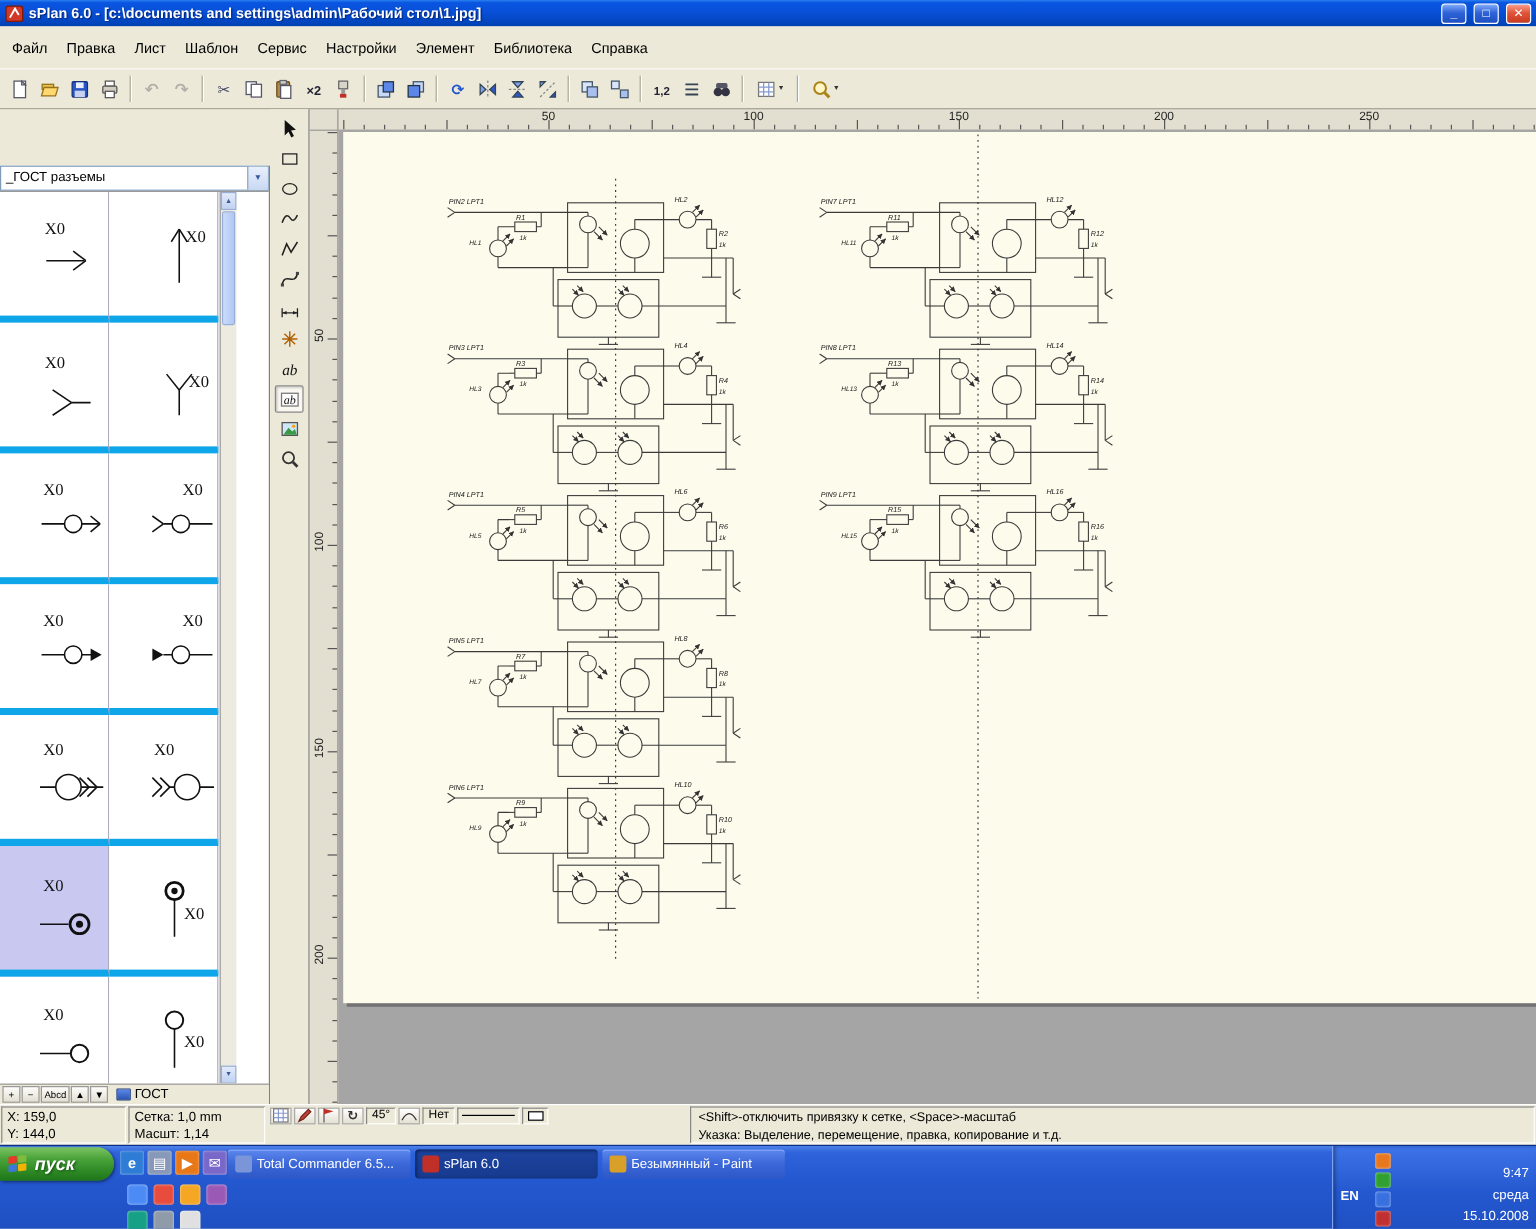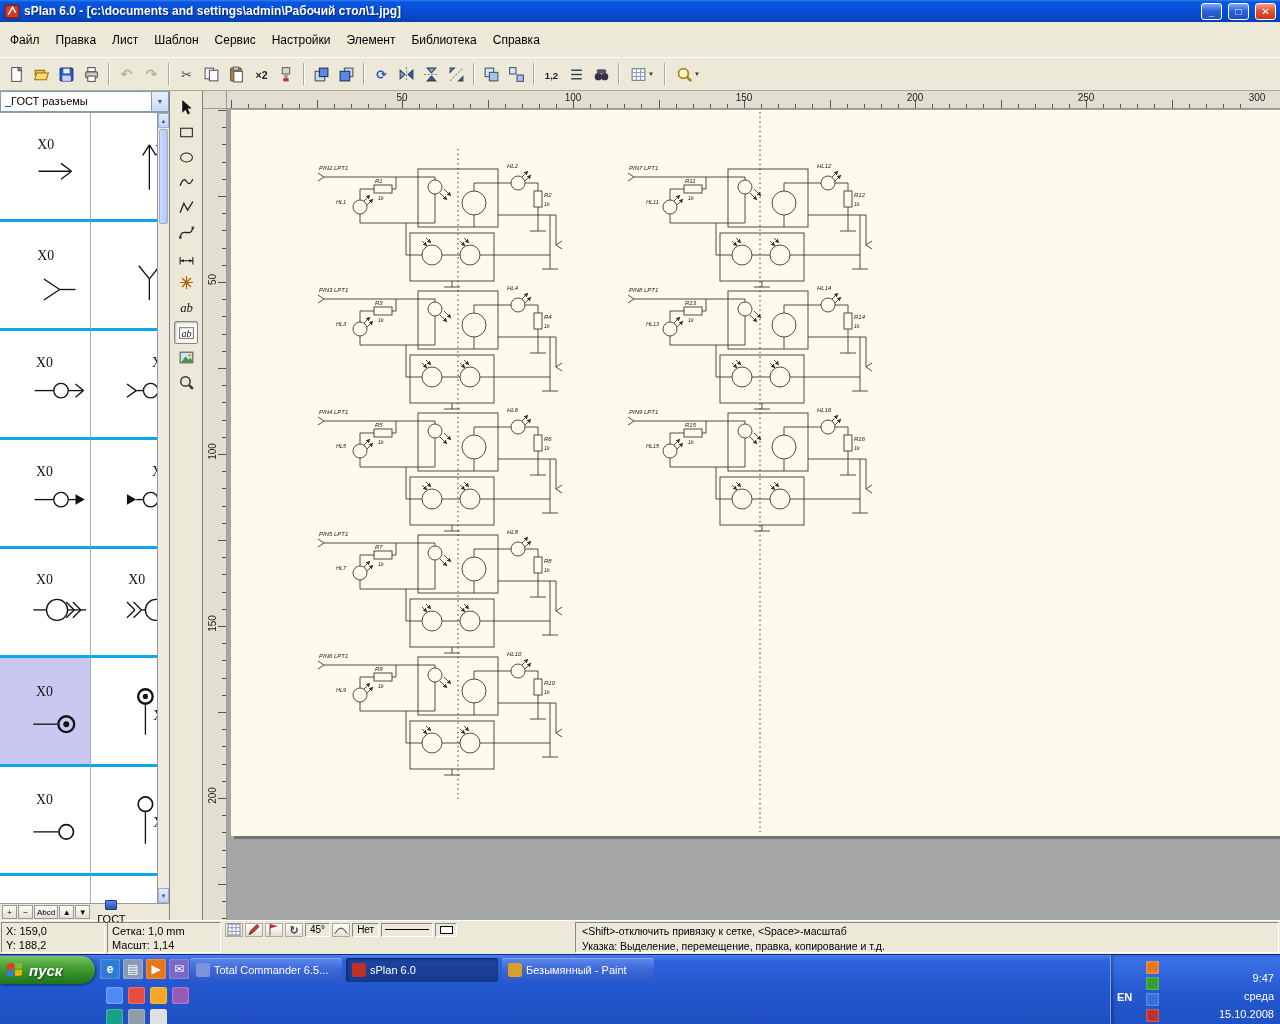--- a/index.html
+++ b/index.html
@@ -19,35 +19,35 @@
 .menu-item{padding:2px 8px;cursor:default;}
 #toolbar{height:33px;display:flex;align-items:center;padding:0 4px;border-bottom:1px solid #ACA899;background:#ECE9D8;}
 .tb-btn{width:25px;height:24px;display:flex;align-items:center;justify-content:center;border:1px solid transparent;border-radius:2px;}
 .tb-btn.caret{width:36px;}
 .tb-btn.disabled{opacity:.5;}
 .tb-sep{width:2px;height:22px;margin:0 4px;border-left:1px solid #ACA899;border-right:1px solid #fff;}
 .caret-mark{font-size:6px;color:#333;margin-left:1px;}
 
 
 #main{display:flex;height:829px;}
-#left-panel{width:170px;display:flex;flex-direction:column;border-right:1px solid #808080;background:#fff;}
+#left-panel{width:225px;display:flex;flex-direction:column;border-right:1px solid #808080;background:#fff;margin-top:47px;}
 #lib-dropdown{height:21px;display:flex;border:1px solid #7F9DB9;background:#fff;}
 #lib-dropdown .dd-value{flex:1;font-size:11px;padding:3px 4px;white-space:nowrap;overflow:hidden;}
 #lib-dropdown .dd-btn{width:17px;background:linear-gradient(180deg,#E9F0FC,#C9D8F4);border-left:1px solid #7F9DB9;display:flex;align-items:center;justify-content:center;font-size:7px;color:#3858A0;}
 #lib-body{flex:1;display:flex;overflow:hidden;border-top:1px solid #999;}
 #lib-grid{width:183px;height:100%;display:grid;grid-template-columns:91px 91px;grid-auto-rows:109px;overflow:hidden;}
-.lib-cell{border-right:1px solid #ABABC0;border-bottom:3px solid #0ea5e9;background:#fff;display:flex;align-items:center;justify-content:center;padding-left:32px;}
+.lib-cell{border-right:1px solid #ABABC0;border-bottom:6px solid #0ea5e9;background:#fff;display:flex;align-items:center;justify-content:center;padding-left:32px;}
 .lib-cell.selected{background:#C8C8F0;}
 #lib-scroll{width:14px;background:#EDEBE0;border-left:1px solid #999;display:flex;flex-direction:column;}
 .scroll-btn{height:15px;background:linear-gradient(180deg,#E3EBFB,#C0D1F2);border:1px solid #98AEDA;display:flex;align-items:center;justify-content:center;font-size:6px;color:#3D5A94;}
 .scroll-thumb{height:95px;margin:1px;background:linear-gradient(90deg,#CADBFC,#B2C7F0);border:1px solid #98AEDA;border-radius:2px;}
 .scroll-track{flex:1;}
 #lib-footer{height:17px;border-top:1px solid #999;background:#ECE9D8;display:flex;align-items:center;gap:1px;padding:0 2px;}
 .lf-btn{min-width:15px;height:14px;border:1px solid #999;background:linear-gradient(180deg,#FDFDFB,#E2DFD2);font-size:8px;display:flex;align-items:center;justify-content:center;padding:0 2px;}
-.lf-label{margin-left:6px;font-size:11px;display:flex;align-items:center;gap:3px;flex-direction:column;}
+.lf-label{margin-left:6px;font-size:11px;display:flex;align-items:center;gap:3px;}
 .book-icon{width:12px;height:10px;background:linear-gradient(180deg,#5A88E8,#2C56B0);border:1px solid #1A3A80;border-radius:1px;display:inline-block;}
 #tool-col{width:33px;background:#ECE9D8;border-right:1px solid #808080;display:flex;flex-direction:column;align-items:center;padding-top:5px;gap:2px;}
 .tool-btn{width:24px;height:23px;display:flex;align-items:center;justify-content:center;border:1px solid transparent;border-radius:2px;}
 .tool-btn.active{border:1px solid #888;background:#FAF8F0;box-shadow:inset 1px 1px 2px #bbb;}
 
 
 #canvas-area{flex:1;position:relative;background:#A5A5A5;overflow:hidden;}
 #ruler-corner{position:absolute;left:0;top:0;width:24px;height:18px;background:#E3DFD0;border-right:1px solid #999;border-bottom:1px solid #999;z-index:3;}
 #h-ruler{position:absolute;left:24px;top:0;right:0;height:18px;background:#E3DFD0;border-bottom:1px solid #999;z-index:2;overflow:hidden;}
 #v-ruler{position:absolute;left:0;top:18px;width:24px;bottom:0;background:#E3DFD0;border-right:1px solid #999;z-index:2;overflow:hidden;}
@@ -1148,21 +1148,21 @@
             <line x1="527" y1="422" x2="543" y2="422"></line>
           </g>
         </svg>
     </div>
   </div>
 </div>
 
 <div id="bottombar">
   <div class="sb-box" id="sb-coords">
     <div>X: 159,0</div>
-    <div>Y: 188,2</div>
+    <div>Y: 144,0</div>
   </div>
   <div class="sb-box" id="sb-grid">
     <div>Сетка: 1,0 mm</div>
     <div>Масшт: 1,14</div>
   </div>
   <div id="bb-mid">
     <div id="icons-row">
       <span class="sb-mini">
           <svg width="17" height="17" viewBox="0 0 16 16">
             <rect x="2" y="2.5" width="12" height="11" fill="#fff" stroke="#777"></rect>

